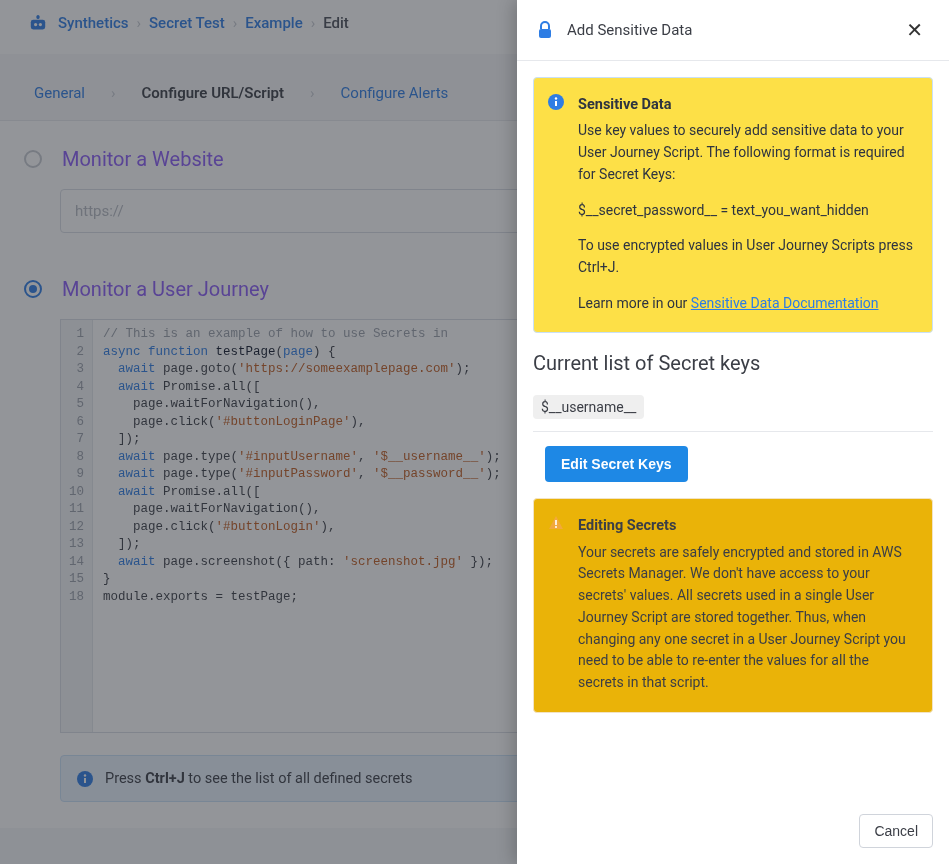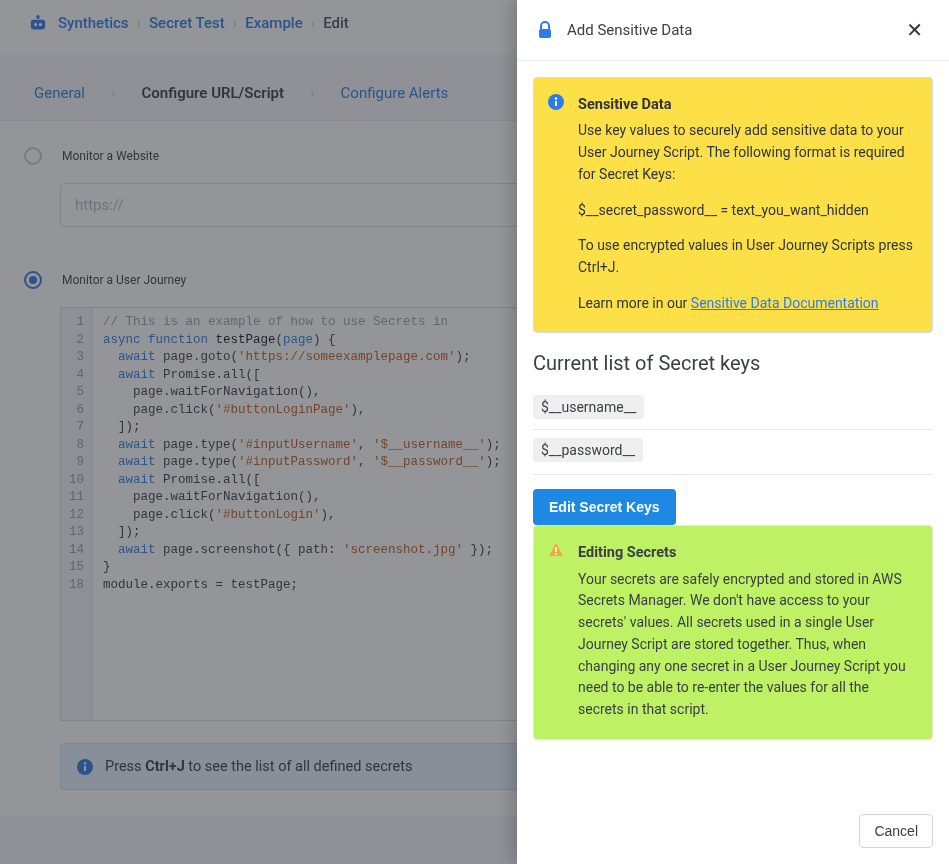--- a/index.html
+++ b/index.html
@@ -46,21 +46,21 @@
 .tabs-row .tab.current { color: #3b3e46; font-weight: 600; }
 
 .content {
   padding: 26px 24px;
   background: #fff;
 }
 .option-row { display: flex; align-items: center; gap: 20px; margin-bottom: 18px; }
 .radio { width: 18px; height: 18px; border: 2px solid #c6cad1; border-radius: 50%; display: inline-block; position: relative; }
 .radio.selected { border-color: #2e7de4; }
 .radio.selected::after { content: ""; width: 8px; height: 8px; background: #2e7de4; border-radius: 50%; position: absolute; top: 3px; left: 3px; }
-.option-label { font-size: 12px; color: #404040; }
+.option-label { font-size: 20px; color: #8b5cf6; }
 
 .url-input {
   margin: 10px 0 44px 36px;
   width: 820px;
   border: 1px solid #d9dde4;
   border-radius: 4px;
   background: #fff;
   padding: 12px 14px;
   color: #b6bac2;
   font-size: 15px;
@@ -176,24 +176,26 @@
 .btn-primary {
   background: #1e88e5;
   color: #fff;
   font-weight: 700;
   border: none;
   border-radius: 4px;
   padding: 10px 16px;
   font-size: 14px;
   margin-top: 14px;
   cursor: pointer;
+  margin-left: 12px;
 }
 
 .alert-warn {
-  background: #bef264;
+  margin-top: 16px;
+  background: #eab308;
   border: 1px solid #f2e3c4;
   color: #3b3e46;
 }
 .alert-warn .alert-title { font-weight: 700; margin-bottom: 4px; font-size: 14.5px; }
 .warn-tri { fill: #f2a93b; }
 
 .panel-footer {
   padding: 12px 16px 16px;
   display: flex;
   justify-content: flex-end;
@@ -326,23 +328,20 @@
         <span>Learn more in our </span><a href="#" class="doc-link">Sensitive Data Documentation</a>
       </div>
     </div>
 
     <div class="section-label">Current list of Secret keys</div>
 
     <div class="key-list">
       <div class="key-row">
         <span class="key-pill">$__username__</span>
       </div>
-      <div class="key-row">
-        <span class="key-pill">$__password__</span>
-      </div>
     </div>
 
     <button class="btn-primary">Edit Secret Keys</button>
 
     <div class="alert alert-warn">
       <svg class="alert-icon" viewBox="0 0 16 16">
           <path class="warn-tri" d="M8 1 L15 14 H1 Z"></path>
           <rect x="7.2" y="5" width="1.6" height="5" fill="#fff"></rect>
           <circle cx="8" cy="12" r="1" fill="#fff"></circle>
         </svg>

